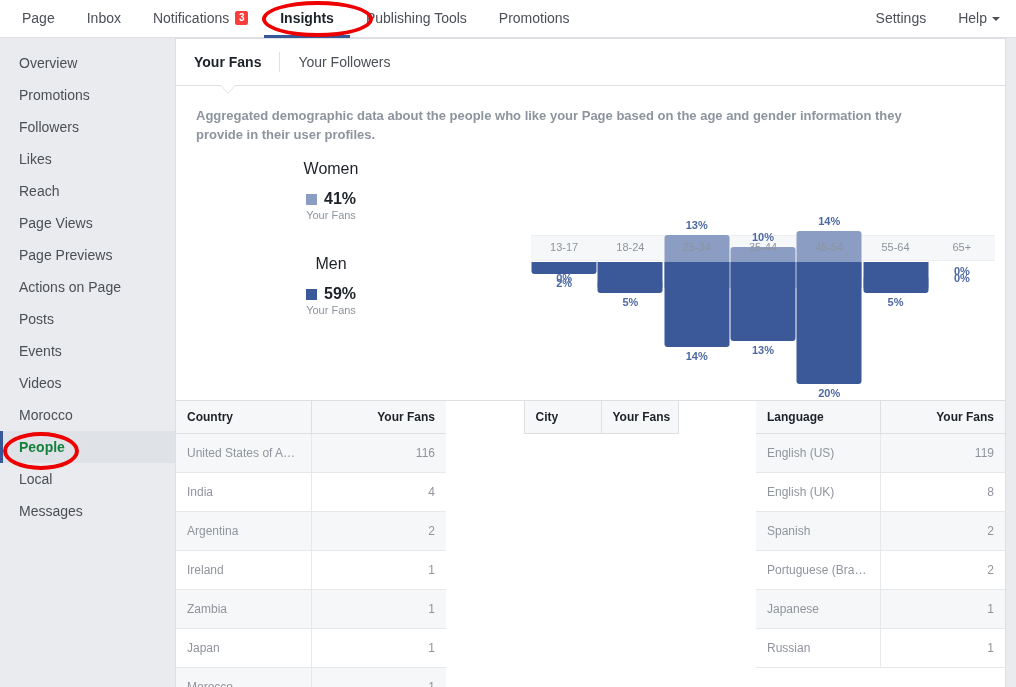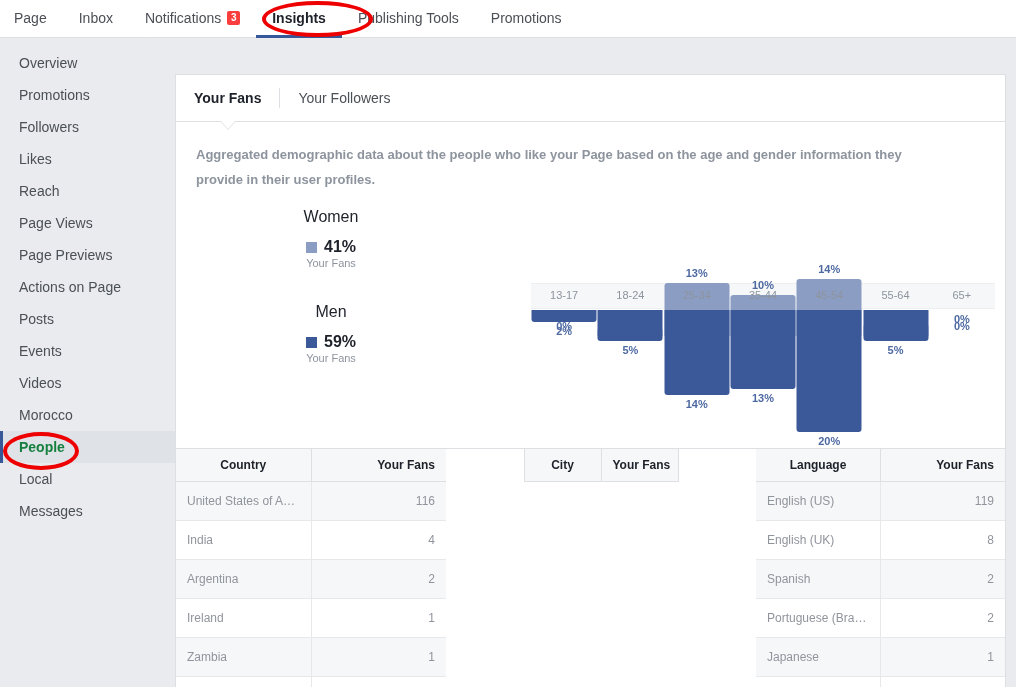--- a/index.html
+++ b/index.html
@@ -30,21 +30,21 @@
     color: #4b4f56;
     padding: 0 16px;
     line-height: 37px;
     height: 38px;
     white-space: nowrap;
     cursor: pointer;
     position: relative;
     display: flex;
     align-items: center;
   }
-  .nav-item.first { padding-left: 14px; }
+  .nav-item.first { padding-left: 22px; }
   .nav-item.active {
     color: #1d2129;
     font-weight: bold;
     box-shadow: inset 0 -3px 0 #365899;
   }
   .badge {
     display: inline-block;
     background: #fa3e3e;
     color: #fff;
     font-size: 10px;
@@ -95,21 +95,20 @@
     font-weight: bold;
     border-left: 3px solid #365899;
     padding-left: 16px;
   }
 
   
   #main {
     flex: 1;
     padding-right: 10px;
     min-width: 0;
-    margin-top: 36px;
   }
   .card {
     background: #fff;
     border: 1px solid #dddfe2;
     border-bottom: none;
   }
 
   
   #tabs {
     height: 47px;
@@ -145,21 +144,21 @@
     height: 20px;
     background: #dddfe2;
   }
 
   
   #desc {
     padding: 20px 20px 6px 20px;
     font-size: 13px;
     font-weight: bold;
     color: #8d949e;
-    line-height: 25px;
+    line-height: 19px;
     max-width: 790px;
   }
 
   
   #chart-area {
     position: relative;
     height: 250px;
     padding: 0 12px 0 0;
   }
   #legend {
@@ -258,21 +257,21 @@
   }
   table.dt.city { width: 155px; }
   table.dt th {
     font-size: 12px;
     font-weight: bold;
     color: #1d2129;
     background: #f6f7f8;
     padding: 9px 11px;
     border-bottom: 1px solid #dddfe2;
     border-right: 1px solid #dddfe2;
-    text-align: center;
+    text-align: left;
     white-space: nowrap;
   }
   table.dt th.num, table.dt td.num { text-align: right; }
   table.dt th:last-child { border-right: none; }
   table.dt td {
     font-size: 12px;
     color: #90949c;
     padding: 12px 11px;
     border-right: 1px solid #e6e8ea;
     border-bottom: 1px solid #e6e8ea;
@@ -310,20 +309,29 @@
         <span class="badge">3</span>
       </div>
       <div class="nav-item active">
         <span>Insights</span>
       </div>
       <div class="nav-item">
         <span>Publishing Tools</span>
       </div>
       <div class="nav-item">
         <span>Promotions</span>
+      </div>
+    </div>
+  <div class="nav-right">
+      <div class="nav-item">
+        <span>Settings</span>
+      </div>
+      <div class="nav-item">
+        <span>Help</span>
+        <span class="caret"></span>
       </div>
     </div>
 </div>
 
 <div id="body-wrap">
 
   <div id="sidebar">
       <div class="side-item"><span>Overview</span></div>
       <div class="side-item"><span>Promotions</span></div>
       <div class="side-item"><span>Followers</span></div>

